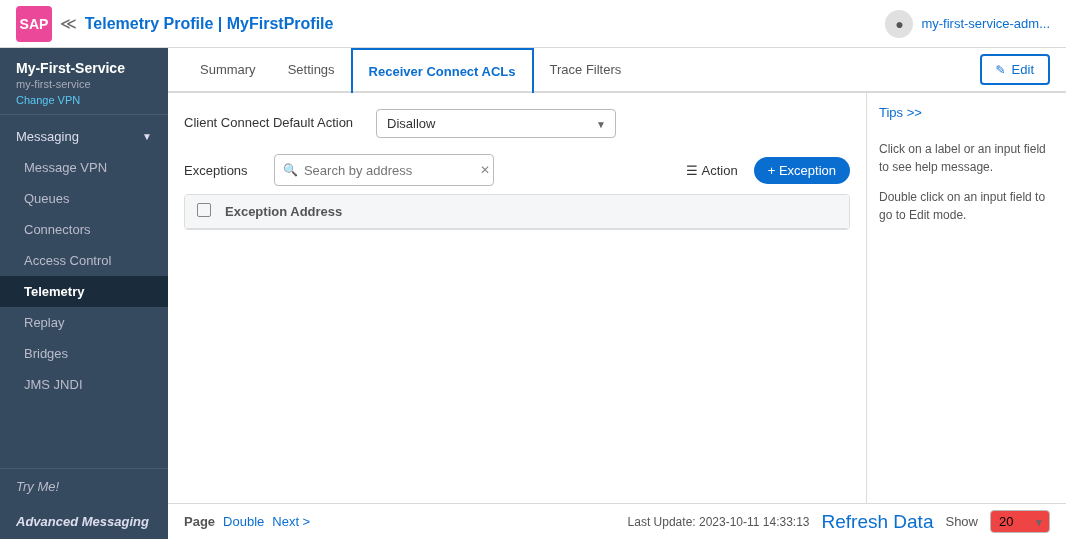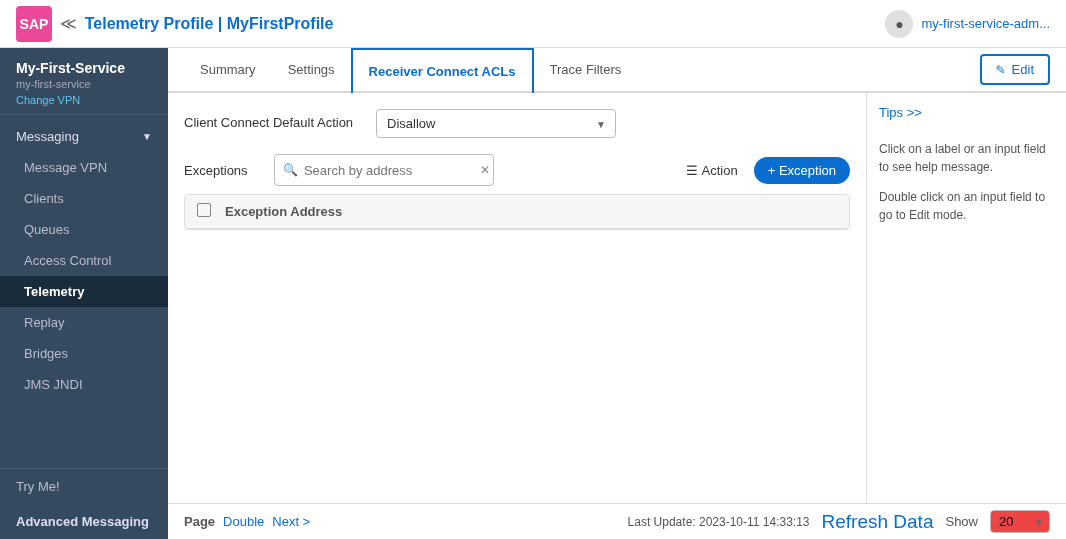--- a/index.html
+++ b/index.html
@@ -37,21 +37,21 @@
     .sidebar-group { padding: 6px 0; }
     .sidebar-group-item {
       display: flex; align-items: center; justify-content: space-between;
       padding: 8px 16px; cursor: pointer; color: #dde; font-size: 13px;
     }
     .sidebar-item {
       padding: 8px 16px 8px 24px; cursor: pointer; color: #bbc; font-size: 13px;
     }
     .sidebar-item.active { background: #1a2b3c; color: #fff; font-weight: 600; }
 
-    .sidebar-bottom { border-top: 1px solid rgba(255,255,255,0.1); }
+    .sidebar-bottom { border-top: 1px solid rgba(255,255,255,0.1); font-style: italic; }
     .sidebar-bottom-item {
       padding: 10px 16px; cursor: pointer; color: #bbc; font-size: 13px;
     }
     .sidebar-bottom-item.bold { font-weight: 600; color: #dde; }
 
     .sidebar-arrow { font-size: 10px; }
 
     
     .content-area { flex: 1; display: flex; flex-direction: column; overflow: hidden; background: #fff; }
 
@@ -188,24 +188,24 @@
     <div class="sidebar-scroll">
       <div class="sidebar-group">
         <div class="sidebar-group-item">
           <span>Messaging</span>
           <span class="sidebar-arrow">▼</span>
         </div>
         <div class="sidebar-item">
           <span>Message VPN</span>
         </div>
         <div class="sidebar-item">
-          <span>Clients</span>
-        </div>
-        <div class="sidebar-item">
           <span>Queues</span>
+        </div>
+        <div class="sidebar-item">
+          <span>Connectors</span>
         </div>
         <div class="sidebar-item">
           <span>Access Control</span>
         </div>
         <div class="sidebar-item active">
           <span>Telemetry</span>
         </div>
         <div class="sidebar-item">
           <span>Replay</span>
         </div>

